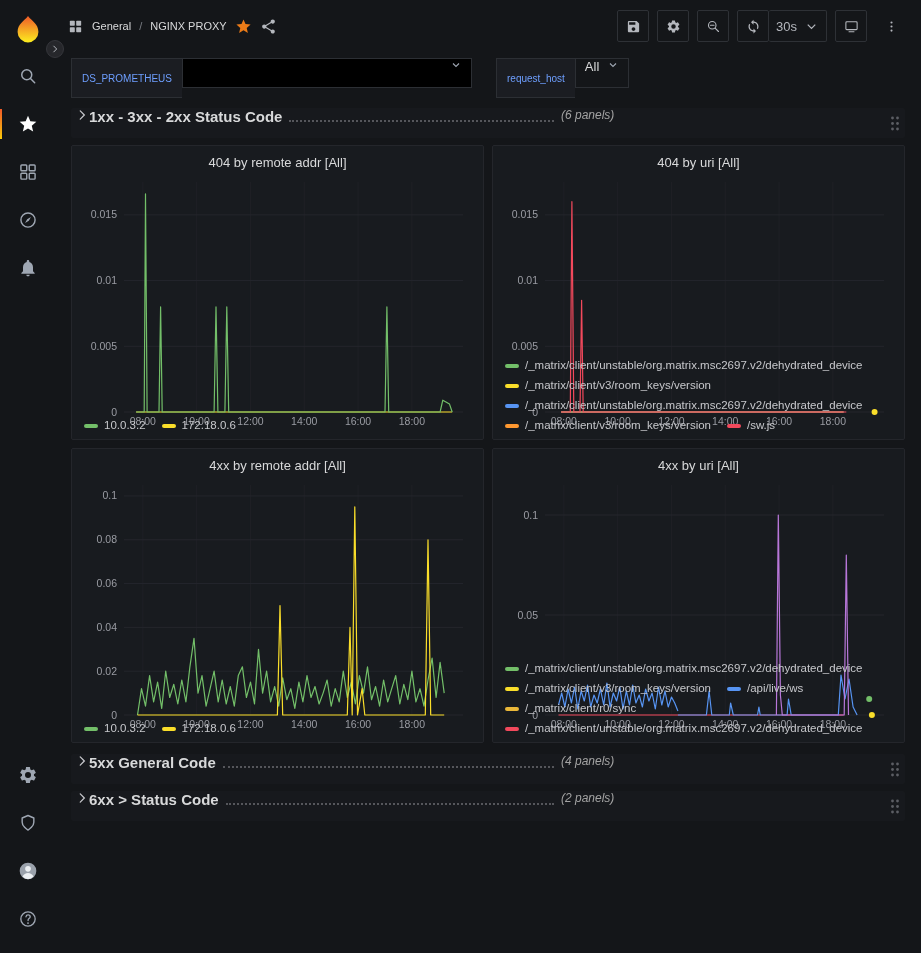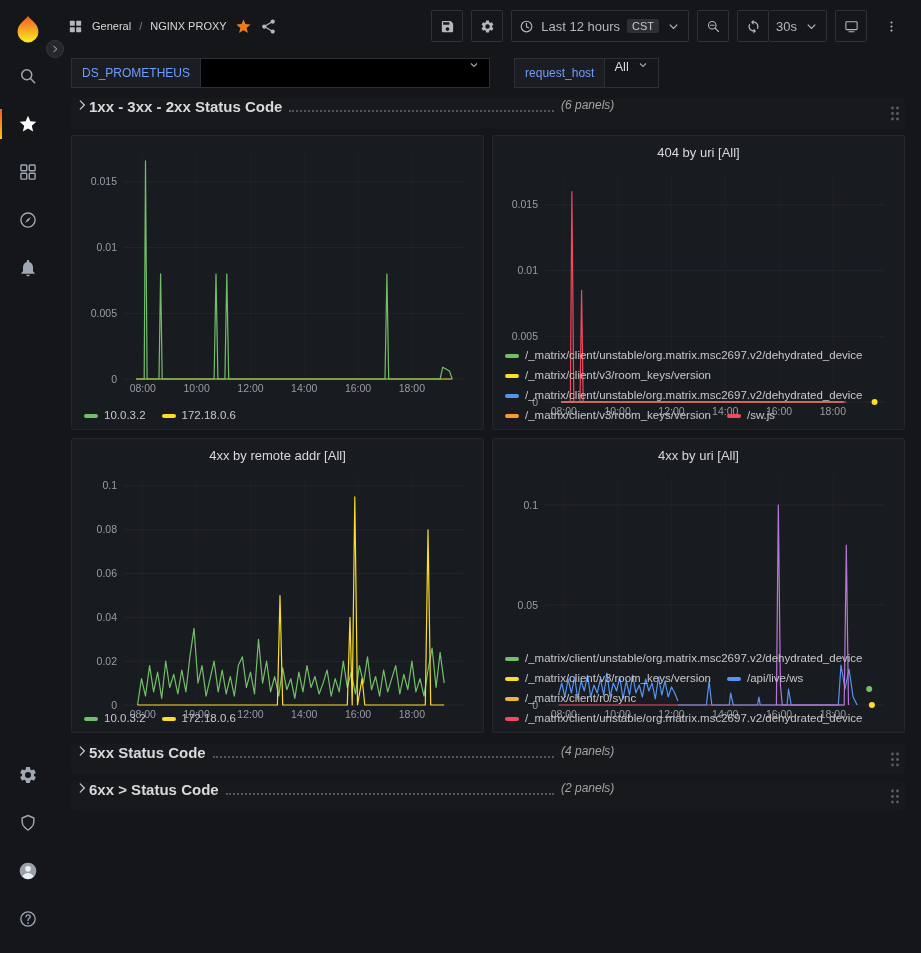--- a/index.html
+++ b/index.html
@@ -38,22 +38,22 @@
     cursor:pointer;font-size:13px;white-space:nowrap}
   .nav-btn svg{width:15px;height:15px;flex:none}
   .nav-btn.plain{border:none}
   .btn-group{display:flex}
   .btn-group .nav-btn + .nav-btn{border-left:none}
   .tz-badge{background:#2d2f34;color:#c7c8cc;font-size:11px;padding:1px 5px;border-radius:2px}
 
   
   .subnav{flex:none;display:flex;align-items:center;gap:0;padding:6px 16px 8px;column-gap:0}
   .var-group{display:flex;align-items:stretch;margin-right:24px}
-  .var-label{display:flex;align-items:center;padding:0 10px;height:30px;background:#1b1d22;
-    border:1px solid #2c2f34;border-right:none;color:#6e9fff;font-size:12px;cursor:pointer;white-space:nowrap}
+  .var-label{display:flex;align-items:center;padding:0 10px;height:40px;background:#1b1d22;
+    border:1px solid #2c2f34;border-right:none;color:#6e9fff;font-size:10px;cursor:pointer;white-space:nowrap}
   .var-value{display:flex;gap:8px;height:30px;padding:0 9px;
     border:1px solid #2c2f34;color:#d8d9da;font-size:13px;cursor:pointer}
   .var-value.blackbox{background:#000;width:290px;justify-content:flex-end}
   .var-value svg{width:12px;height:12px;color:#9fa7b3}
 
   
   .dash{flex:1;overflow:hidden;padding:2px 16px 0;display:flex;flex-direction:column}
   .row-header{height:30px;flex:none;display:flex;cursor:pointer;
     margin-bottom:7px;border-radius:2px;padding:0 4px}
   .row-header.bar{background:#17191d}
@@ -195,33 +195,20 @@
           <svg viewBox="0 0 24 24">
               <path fill="currentColor" d="M17 3H5c-1.11 0-2 .9-2 2v14c0 1.1.89 2 2 2h14c1.1 0 2-.9 2-2V7l-4-4zm-5 16c-1.66 0-3-1.34-3-3s1.34-3 3-3 3 1.34 3 3-1.34 3-3 3zm3-10H5V5h10v4z"></path>
             </svg>
         </button>
         <button class="nav-btn">
           <svg viewBox="0 0 24 24">
               <path fill="currentColor" d="M19.14 12.94c.04-.3.06-.61.06-.94s-.02-.64-.07-.94l2.03-1.58a.49.49 0 0 0 .12-.61l-1.92-3.32a.49.49 0 0 0-.59-.22l-2.39.96c-.5-.38-1.03-.7-1.62-.94L14.4 2.81a.484.484 0 0 0-.48-.41h-3.84c-.24 0-.43.17-.47.41l-.36 2.54c-.59.24-1.13.57-1.62.94l-2.39-.96c-.22-.08-.47 0-.59.22L2.74 8.87c-.12.21-.08.47.12.61l2.03 1.58c-.05.3-.09.63-.09.94s.02.64.07.94l-2.03 1.58a.49.49 0 0 0-.12.61l1.92 3.32c.12.22.37.29.59.22l2.39-.96c.5.38 1.03.7 1.62.94l.36 2.54c.05.24.24.41.48.41h3.84c.24 0 .44-.17.47-.41l.36-2.54c.59-.24 1.13-.56 1.62-.94l2.39.96c.22.08.47 0 .59-.22l1.92-3.32c.12-.22.07-.47-.12-.61l-2.01-1.58zM12 15.6A3.6 3.6 0 1 1 12 8.4a3.6 3.6 0 0 1 0 7.2z"></path>
             </svg>
         </button>
         <button class="nav-btn">
-          <span class="icon-inline" style="color:#b4b7bd">
-            <svg viewBox="0 0 24 24">
-                <circle cx="12" cy="12" r="8.5" fill="none" stroke="currentColor" stroke-width="1.8"></circle>
-                <polyline points="12,7 12,12.5 15.5,14" fill="none" stroke="currentColor" stroke-width="1.8" stroke-linecap="round"></polyline>
-              </svg>
-          </span>
-          <span>Last 12 hours</span>
-          <span class="tz-badge">CST</span>
-          <svg viewBox="0 0 24 24">
-              <polyline points="6,9 12,15 18,9" fill="none" stroke="currentColor" stroke-width="2"></polyline>
-            </svg>
-        </button>
-        <button class="nav-btn">
           <svg viewBox="0 0 24 24">
               <circle cx="10" cy="10" r="6" fill="none" stroke="currentColor" stroke-width="1.8"></circle>
               <line x1="14.5" y1="14.5" x2="20" y2="20" stroke="currentColor" stroke-width="1.8" stroke-linecap="round"></line>
               <line x1="7.2" y1="10" x2="12.8" y2="10" stroke="currentColor" stroke-width="1.8" stroke-linecap="round"></line>
             </svg>
         </button>
         <div class="btn-group">
           <button class="nav-btn">
             <svg viewBox="0 0 24 24">
                 <path fill="currentColor" d="M12 4V1L8 5l4 4V6c3.31 0 6 2.69 6 6 0 1.01-.25 1.97-.7 2.8l1.46 1.46A7.93 7.93 0 0 0 20 12c0-4.42-3.58-8-8-8zm0 14c-3.31 0-6-2.69-6-6 0-1.01.25-1.97.7-2.8L5.24 7.74A7.93 7.93 0 0 0 4 12c0 4.42 3.58 8 8 8v3l4-4-4-4v3z"></path>
@@ -295,20 +282,21 @@
                 <circle cx="3.5" cy="14" r="1.4"></circle>
                 <circle cx="8.5" cy="14" r="1.4"></circle>
               </g>
             </svg>
         </span>
       </div>
 
 
       <div class="panel-grid">
         <div class="panel">
+          <div class="panel-title">404 by remote addr [All]</div>
           <div class="chart"><svg width="391" height="256">
                 <line x1="60.83333333333334" y1="8" x2="60.83333333333334" y2="238" stroke="#1f2026" stroke-width="1"></line>
                 <text x="60.83333333333334" y="251" fill="#9a9ca3" font-size="10.5" text-anchor="middle">08:00</text>
                 <line x1="114.64285714285715" y1="8" x2="114.64285714285715" y2="238" stroke="#1f2026" stroke-width="1"></line>
                 <text x="114.64285714285715" y="251" fill="#9a9ca3" font-size="10.5" text-anchor="middle">10:00</text>
                 <line x1="168.45238095238096" y1="8" x2="168.45238095238096" y2="238" stroke="#1f2026" stroke-width="1"></line>
                 <text x="168.45238095238096" y="251" fill="#9a9ca3" font-size="10.5" text-anchor="middle">12:00</text>
                 <line x1="222.2619047619048" y1="8" x2="222.2619047619048" y2="238" stroke="#1f2026" stroke-width="1"></line>
                 <text x="222.2619047619048" y="251" fill="#9a9ca3" font-size="10.5" text-anchor="middle">14:00</text>
                 <line x1="276.0714285714286" y1="8" x2="276.0714285714286" y2="238" stroke="#1f2026" stroke-width="1"></line>
@@ -481,21 +469,21 @@
               </span>
             </div>
         </div>
       </div>
 
       <div class="row-header bar">
         <svg class="chev" viewBox="0 0 24 24">
             <polyline points="9,5 16,12 9,19" fill="none" stroke="currentColor" stroke-width="2.2" stroke-linecap="round"></polyline>
           </svg>
         <div class="row-title-wrap">
-          <span class="row-title">5xx Status Code</span>
+          <span class="row-title">5xx General Code</span>
           <span class="leader"></span>
         </div>
         <span class="panel-count">(4 panels)</span>
         <span class="row-spacer"></span>
         <span class="drag-handle">
           <svg viewBox="0 0 12 17">
               <g fill="currentColor">
                 <circle cx="3.5" cy="3" r="1.4"></circle>
                 <circle cx="8.5" cy="3" r="1.4"></circle>
                 <circle cx="3.5" cy="8.5" r="1.4"></circle>

